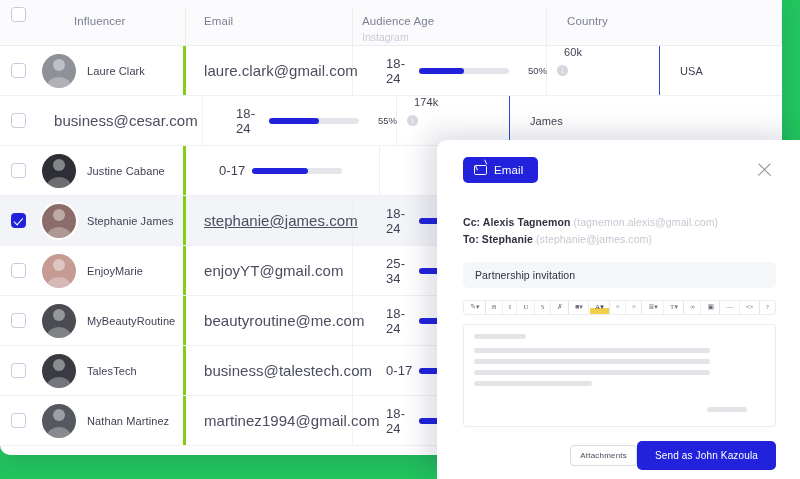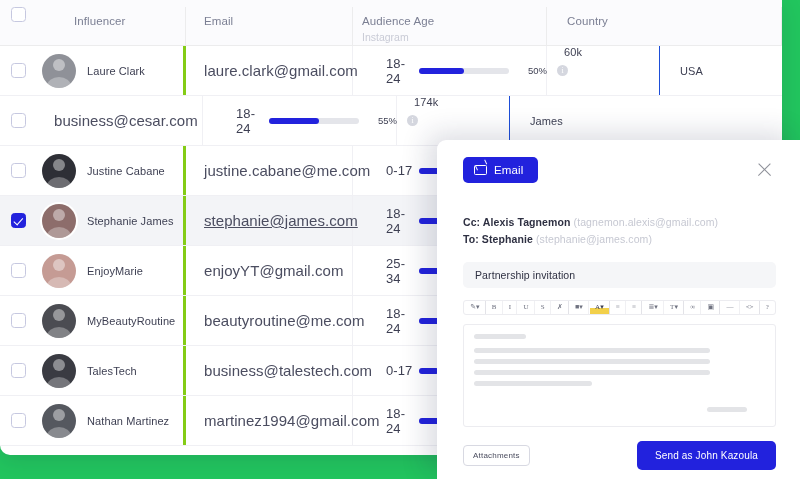--- a/index.html
+++ b/index.html
@@ -377,21 +377,21 @@
     background: #e3e4e7;
     margin-bottom: 6px;
   }
   .sk.end { position: absolute; right: 28px; bottom: 14px; width: 40px; margin: 0; }
 
   .panel-foot {
     margin-top: 14px;
     width: 313px;
     display: flex;
     align-items: center;
-    justify-content: space-between;
+    justify-content: flex-end;
   }
   .attach-btn {
     border: 1px solid #d8d9e2;
     border-radius: 4px;
     background: #ffffff;
     font-size: 8px;
     color: #4a4c5e;
     padding: 5px 9px;
     cursor: pointer;
     letter-spacing: 0.2px;
@@ -486,23 +486,20 @@
             <span class="ctry">James</span>
           </div>
         </div>
         <div class="trow">
           <div class="c-check">
             <div class="cbox"></div>
           </div>
           <div class="c-infl">
             <div class="avatar av2"></div>
             <span class="nm">Justine Cabane</span>
-          </div>
-          <div class="c-email">
-            <span class="em">justine.cabane@me.com</span>
           </div>
           <div class="c-age">
             <span class="age-lbl">0-17</span>
             <span class="bar">
               <i style="width:62%"></i>
             </span>
             <span class="pct"></span>
           </div>
           <div class="c-subs">
             <span class="subs"></span>

